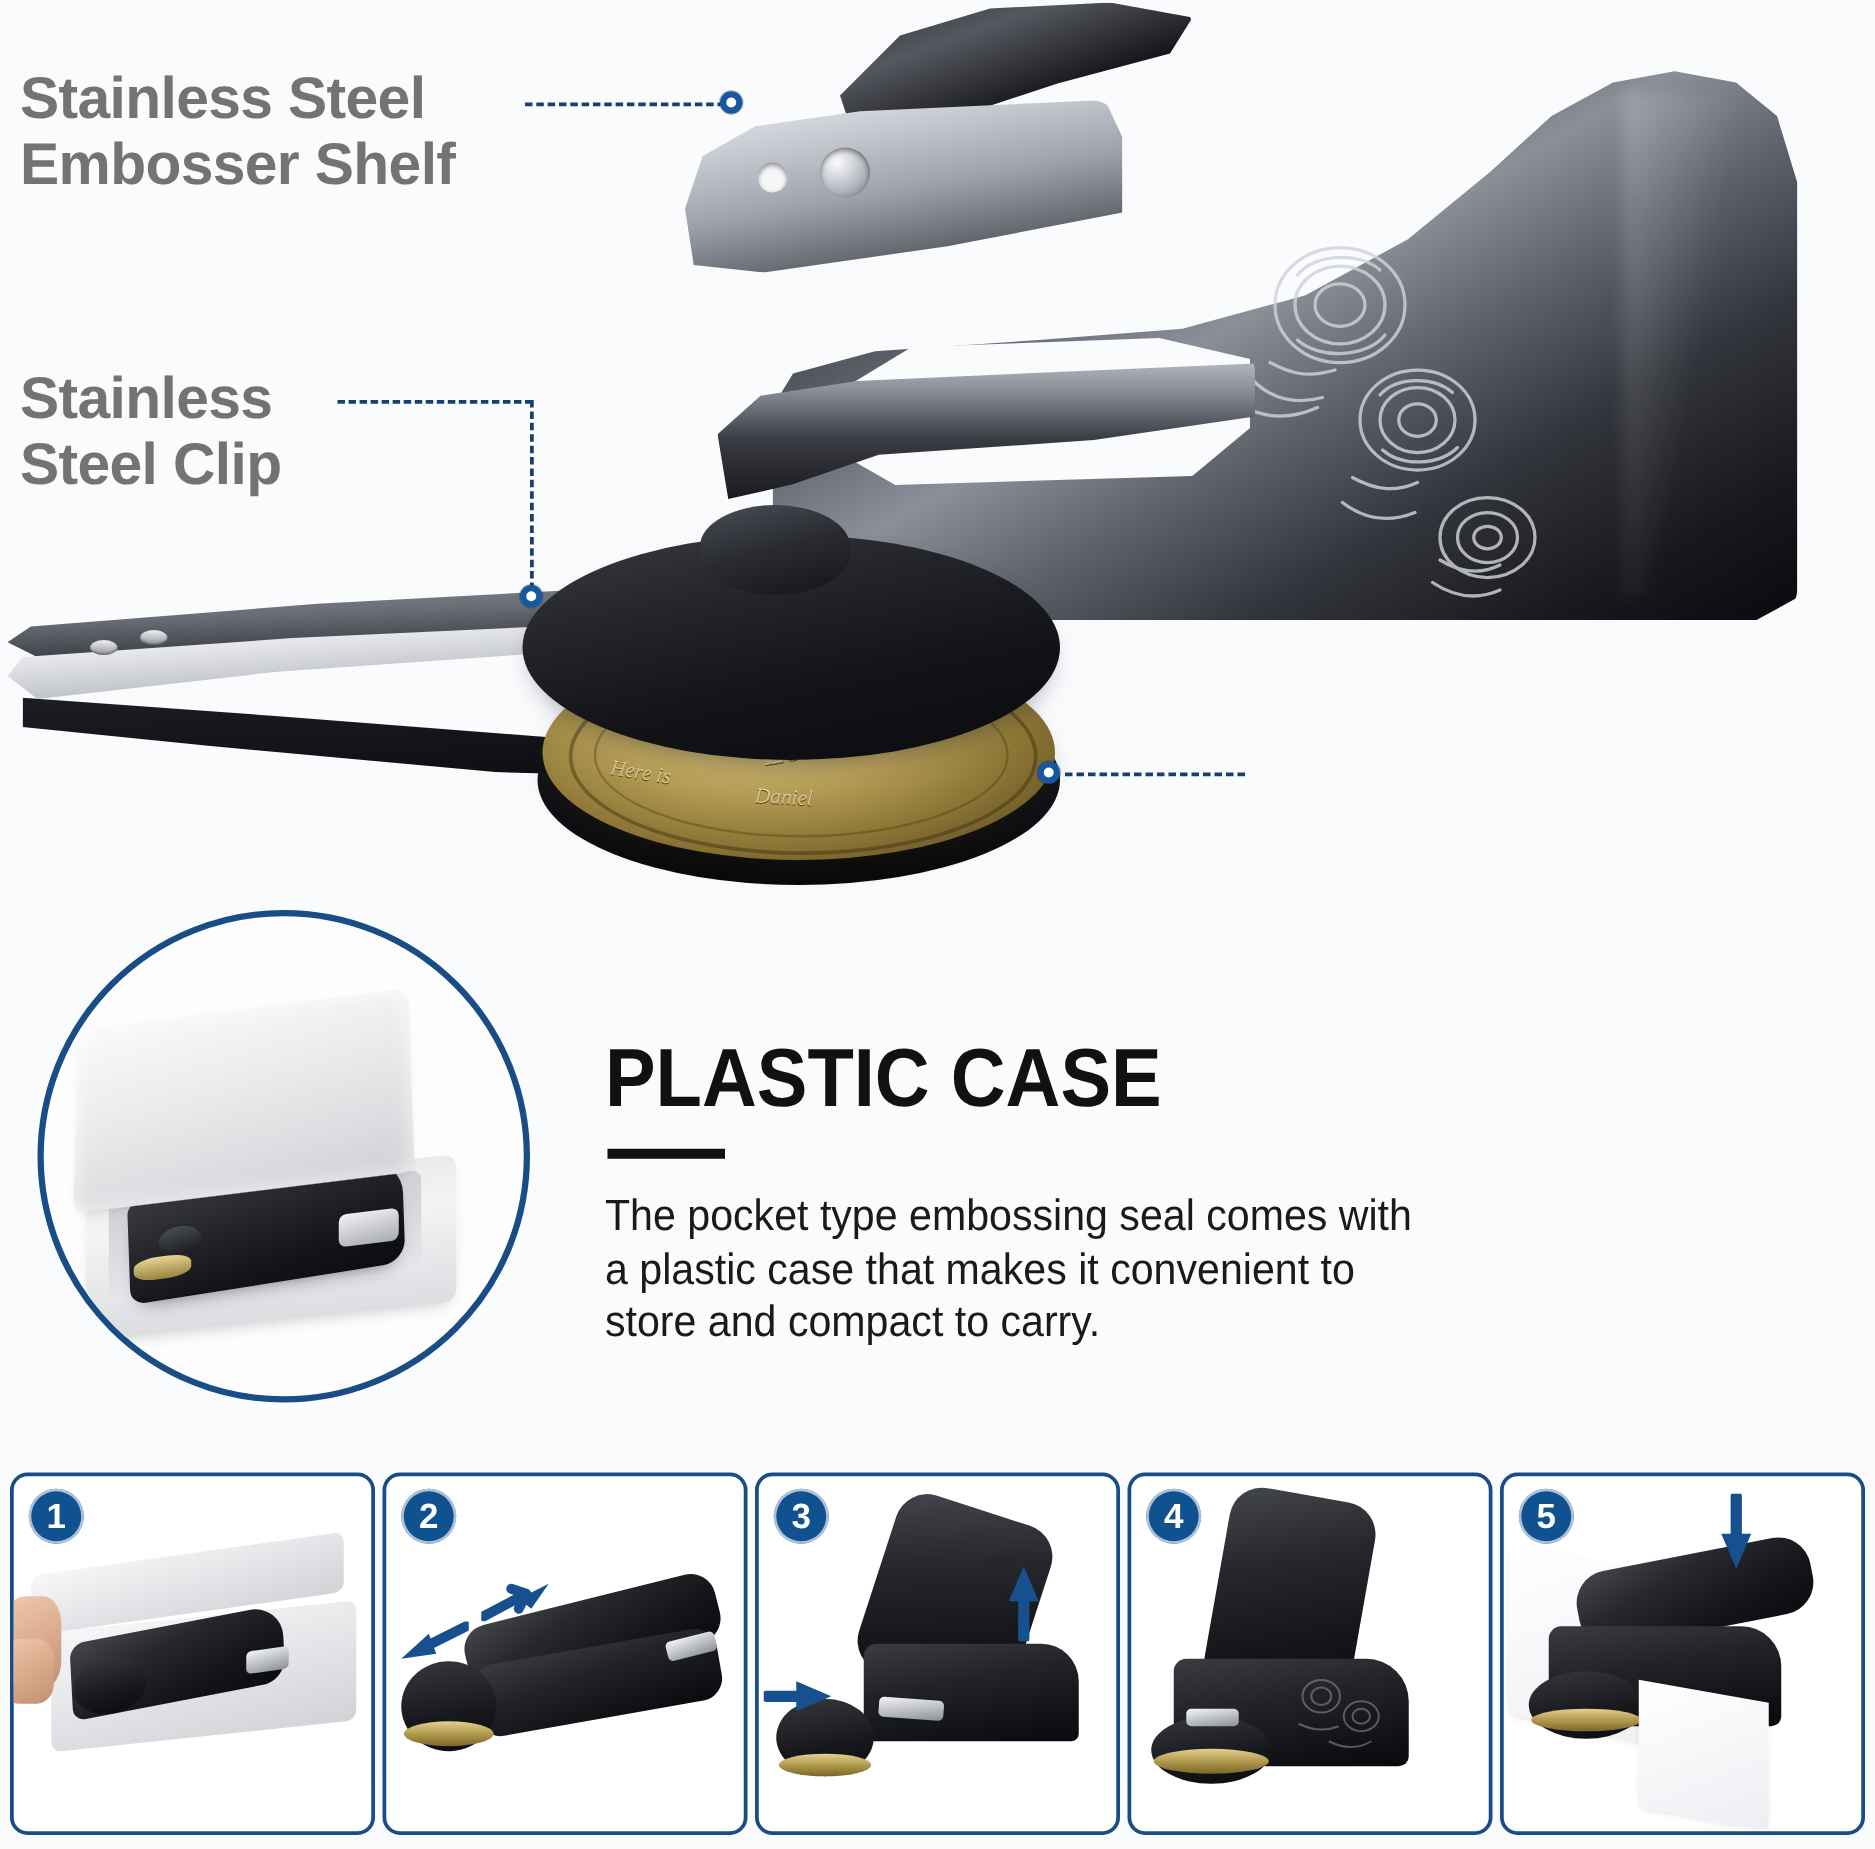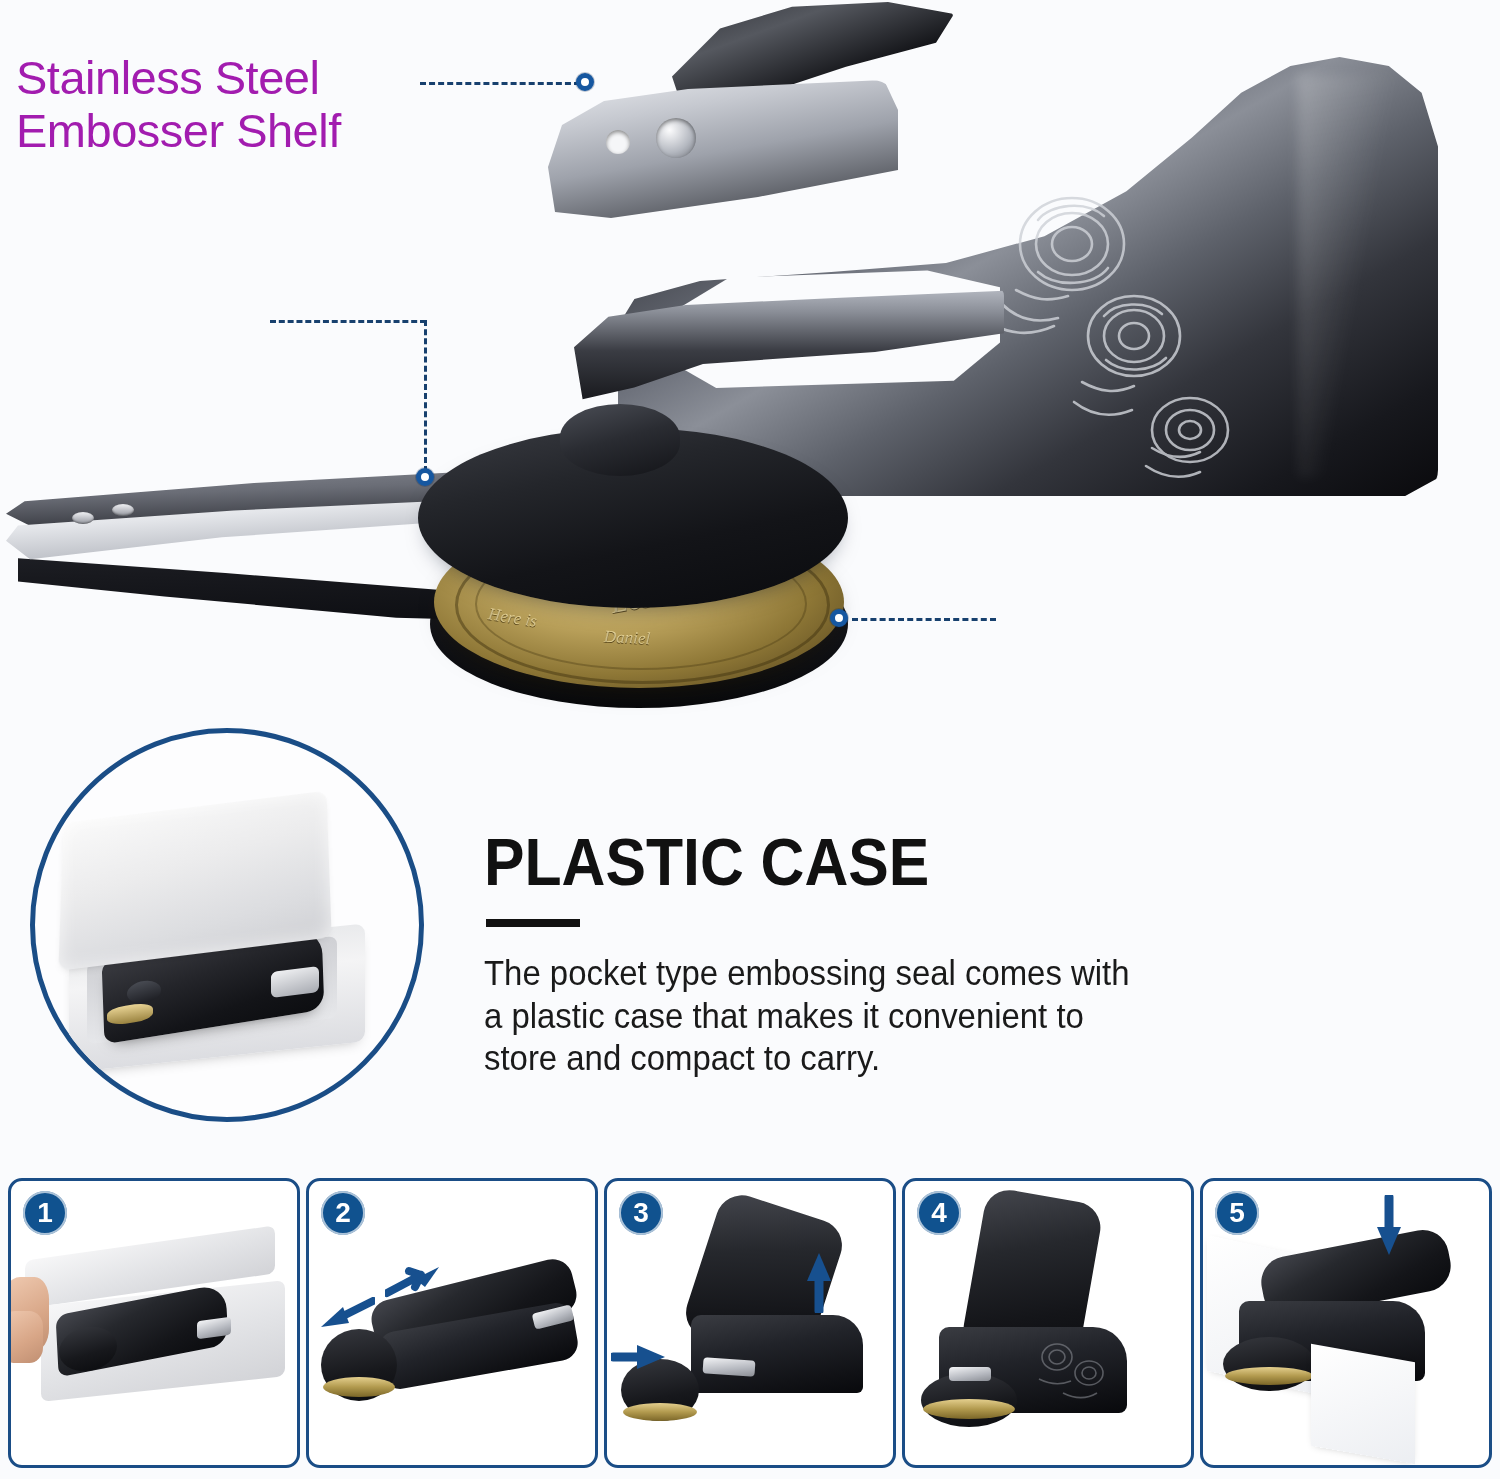--- a/index.html
+++ b/index.html
@@ -7,22 +7,22 @@
     width:1500px;height:1479px;
     background:#fafbfd;
     font-family:"Liberation Sans", sans-serif;
     overflow:hidden;position:relative;
   }
   .stage{position:absolute;inset:0;}
 
   
   .callout{
     position:absolute;
-    font-weight:normal;
-    color:#a21caf;
+    font-weight:bold;
+    color:#737373;
     line-height:1.12;
     letter-spacing:-0.5px;
     white-space:pre-line;
   }
   #label-shelf{left:16px;top:52px;font-size:47px;}
   #label-clip{left:16px;top:292px;font-size:47px;}
   #label-brass{left:1018px;top:596px;font-size:47px;}
 
   
   .dash-h{position:absolute;height:0;border-top:3px dashed #17406e;}
@@ -338,20 +338,22 @@
       <div class="disc-top"></div>
       <div class="disc-knob"></div>
     </div>
   </div>
 
   <div class="callout" id="label-shelf">Stainless Steel
 Embosser Shelf</div>
   <div class="dash-h" style="left:420px;top:82px;width:160px;"></div>
   <div class="dot" style="left:576px;top:73px;"></div>
 
+  <div class="callout" id="label-clip">Stainless
+Steel Clip</div>
   <div class="dash-h" style="left:270px;top:320px;width:156px;"></div>
   <div class="dash-v" style="left:424px;top:320px;height:152px;"></div>
   <div class="dot" style="left:416px;top:468px;"></div>
 
   <div class="dash-h" style="left:852px;top:618px;width:144px;"></div>
   <div class="dot" style="left:830px;top:609px;"></div>
 
   <div id="case-circle">
     <div class="case-body"></div>
     <div class="case-inner"></div>

